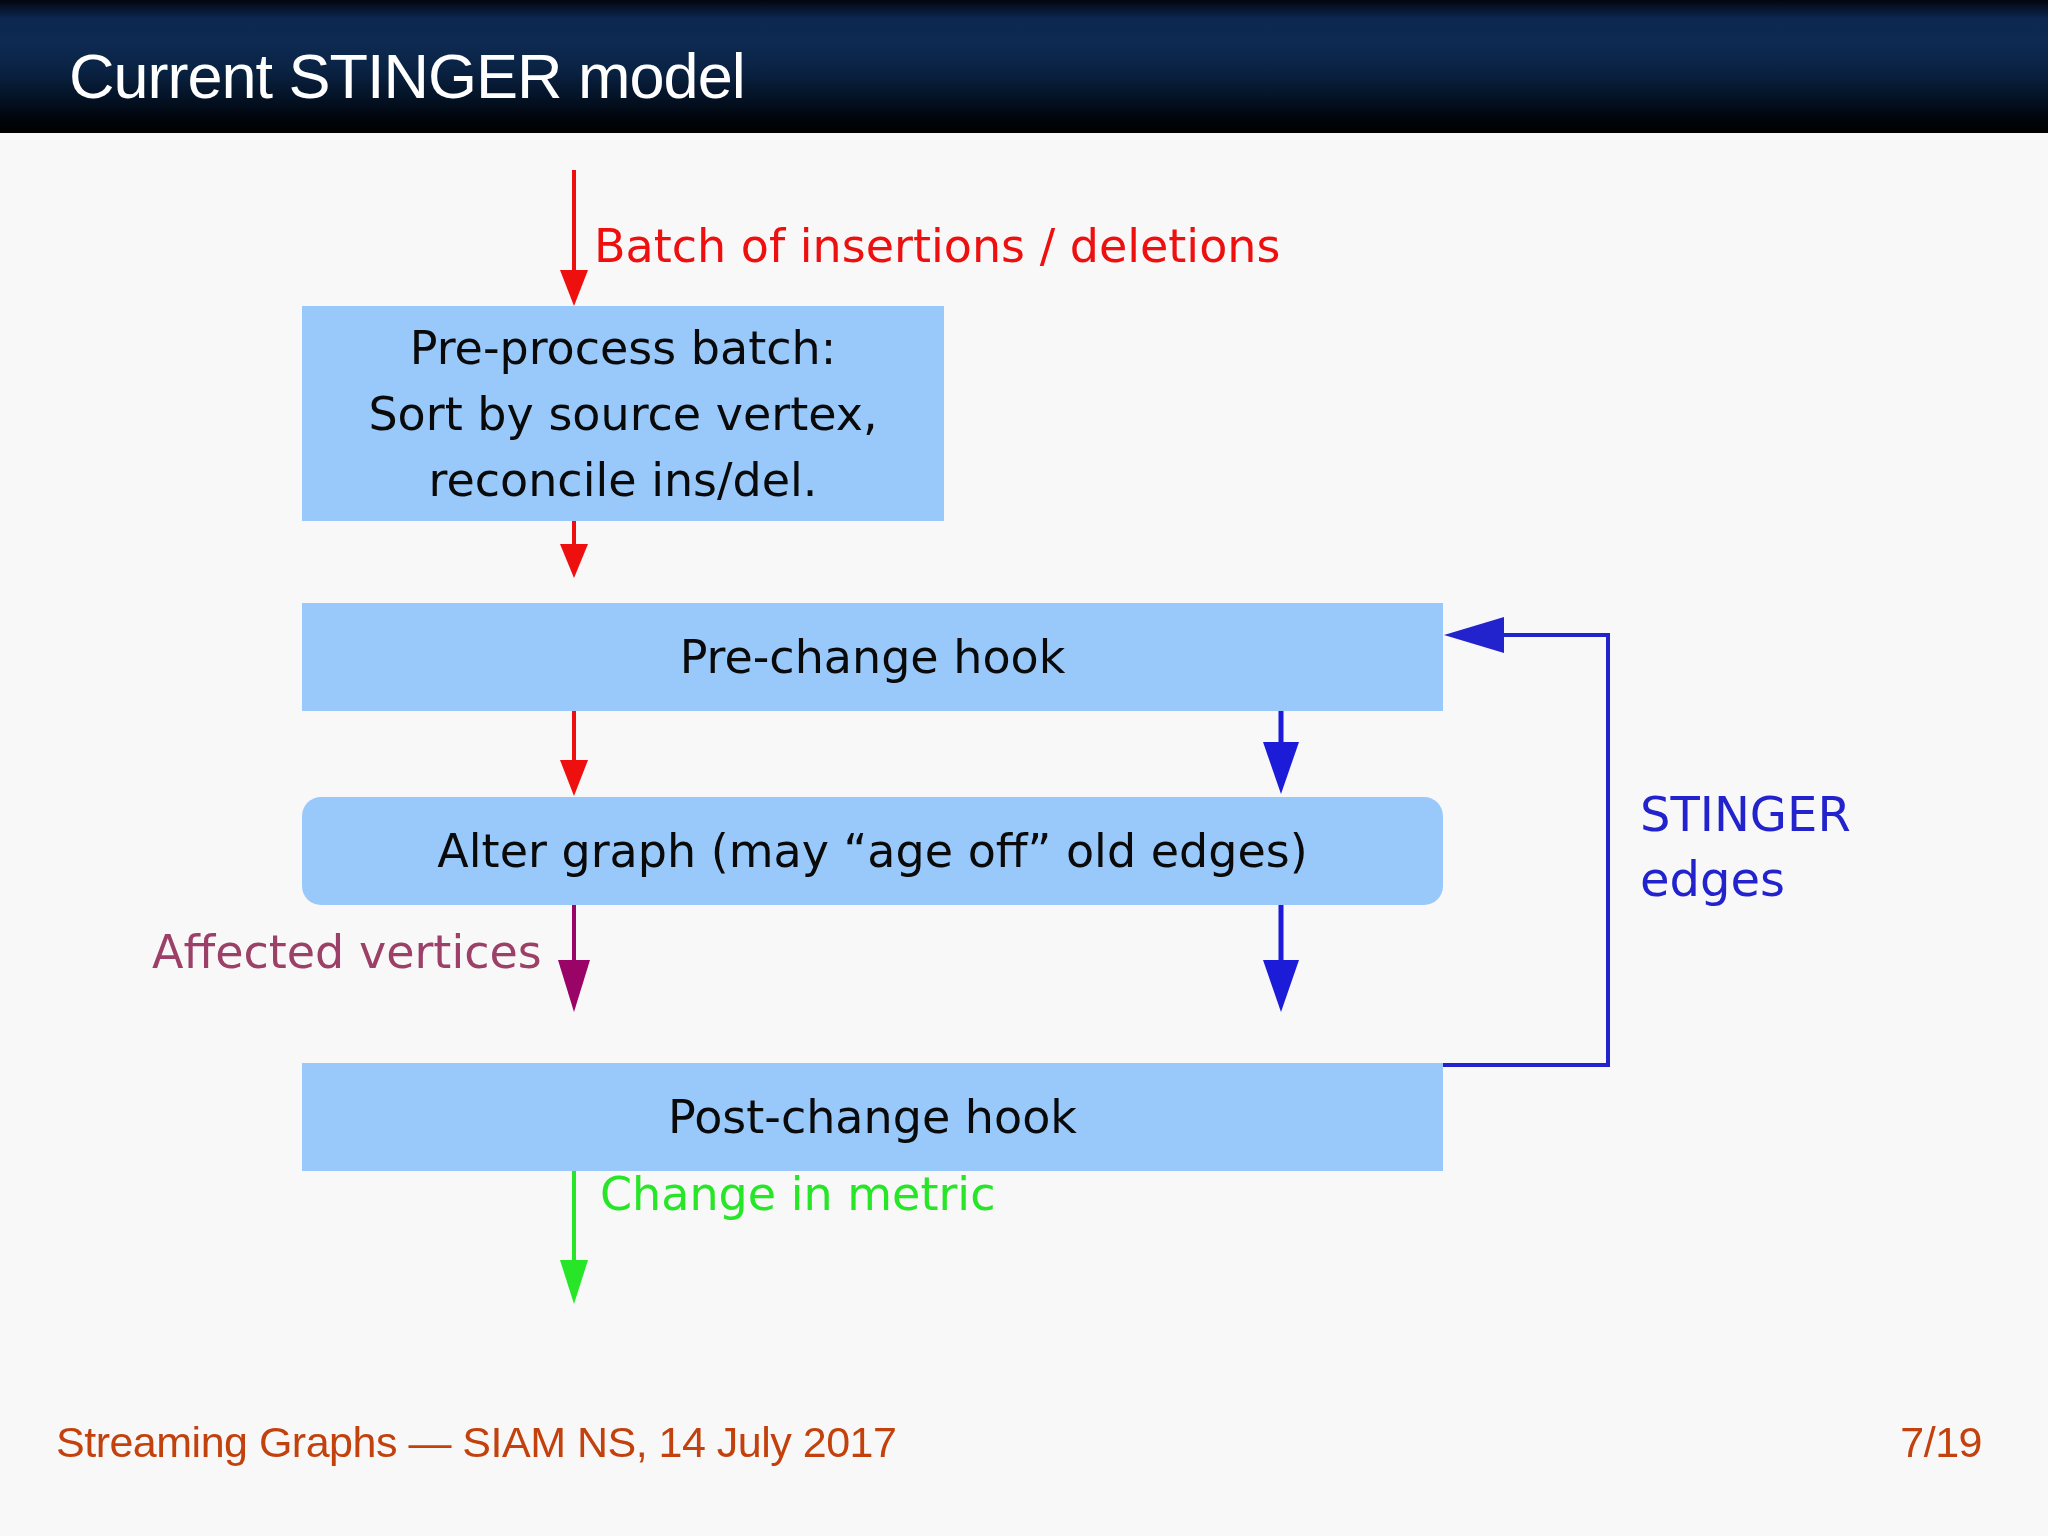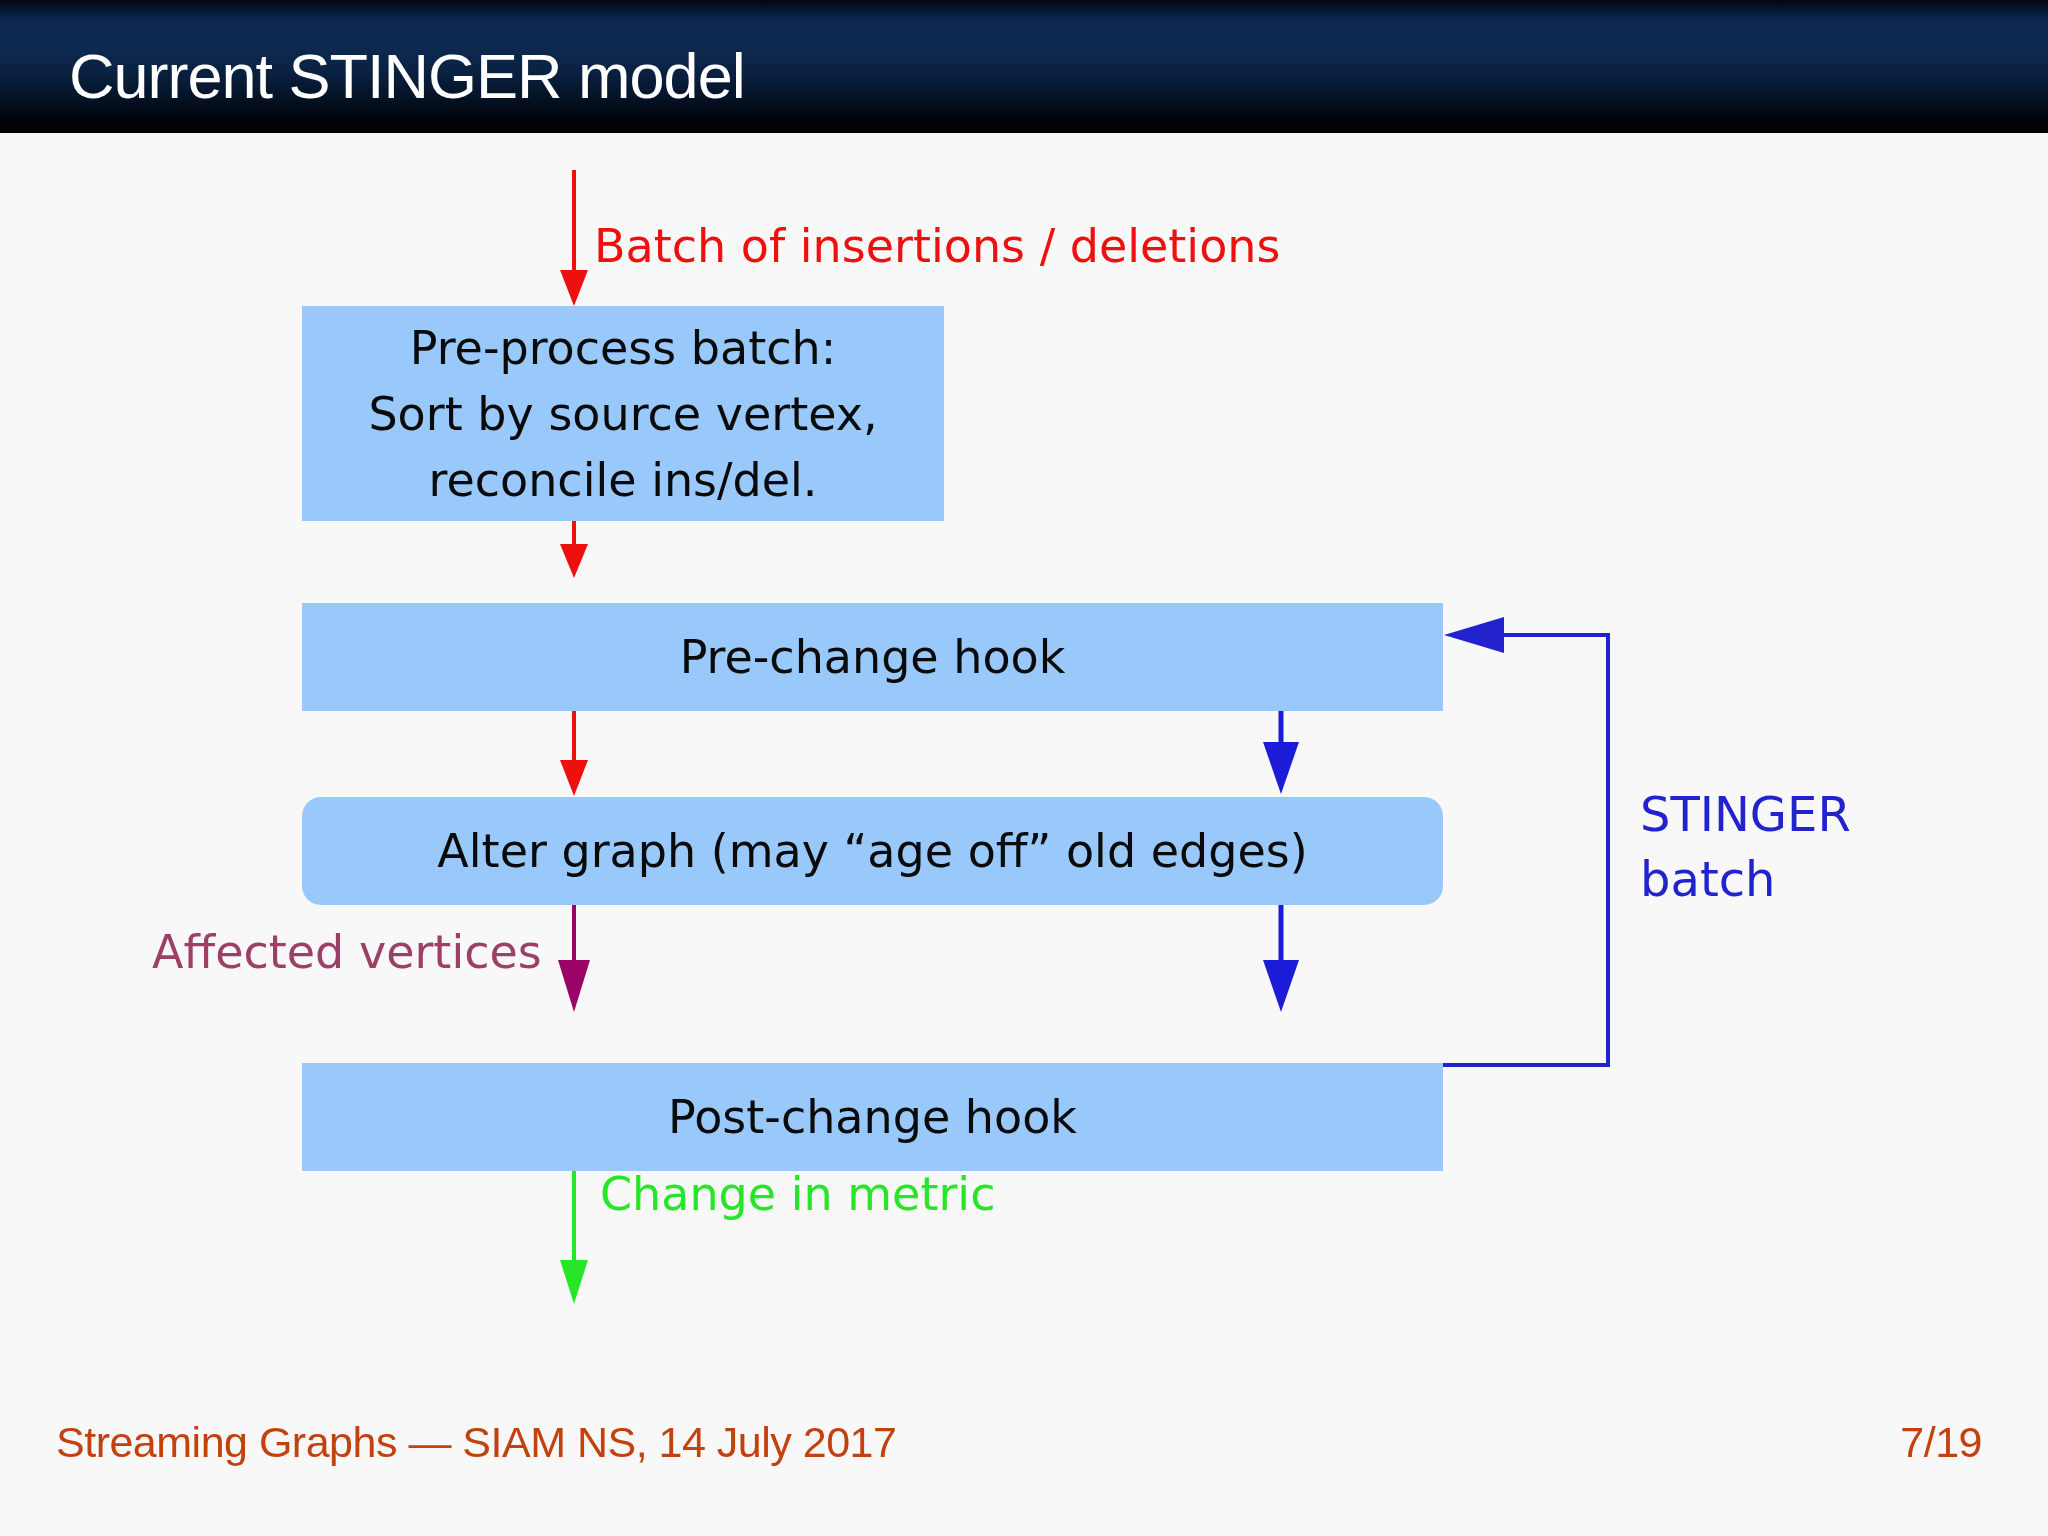--- a/index.html
+++ b/index.html
@@ -121,21 +121,21 @@
   </div>
 
   <div class="arrow-label" id="label-batch">Batch of insertions / deletions</div>
 
   <div class="arrow-label" id="label-affected">Affected vertices</div>
 
   <div class="arrow-label" id="label-metric">Change in metric</div>
 
   <div id="label-stinger">
     <div>STINGER</div>
-    <div>batch</div>
+    <div>edges</div>
   </div>
 
   <div id="footer">
     <span id="footer-left">Streaming Graphs — SIAM NS, 14 July 2017</span>
     <span id="footer-page">7/19</span>
   </div>
 
 </div>
 
 </body></html>

